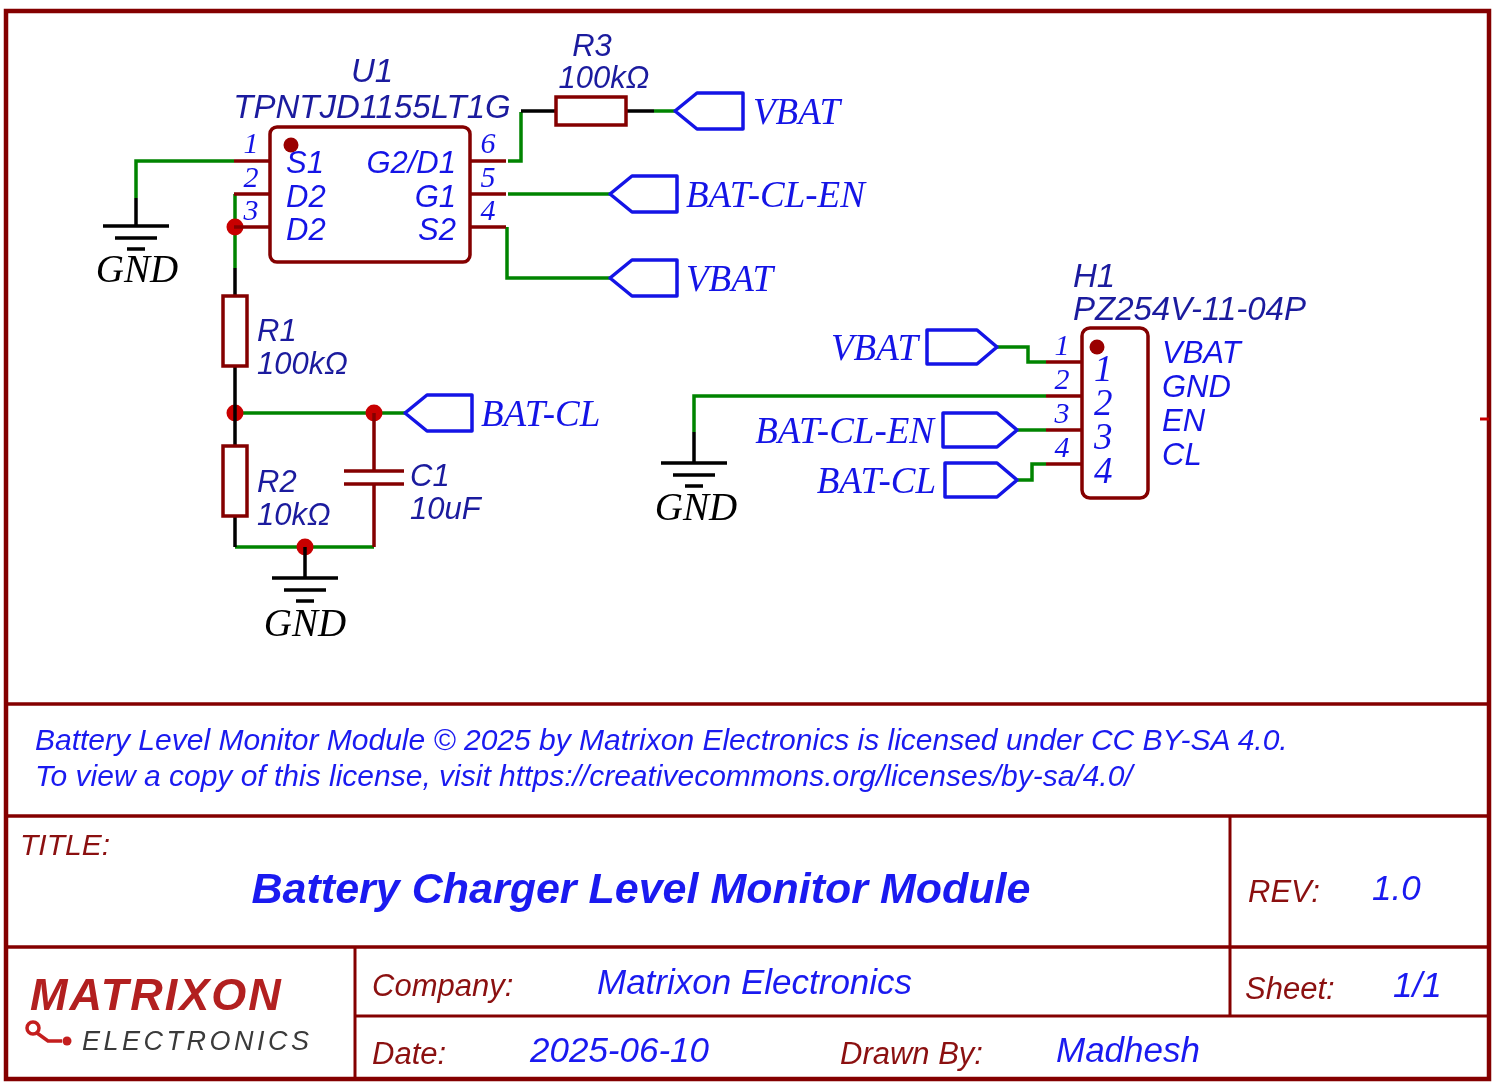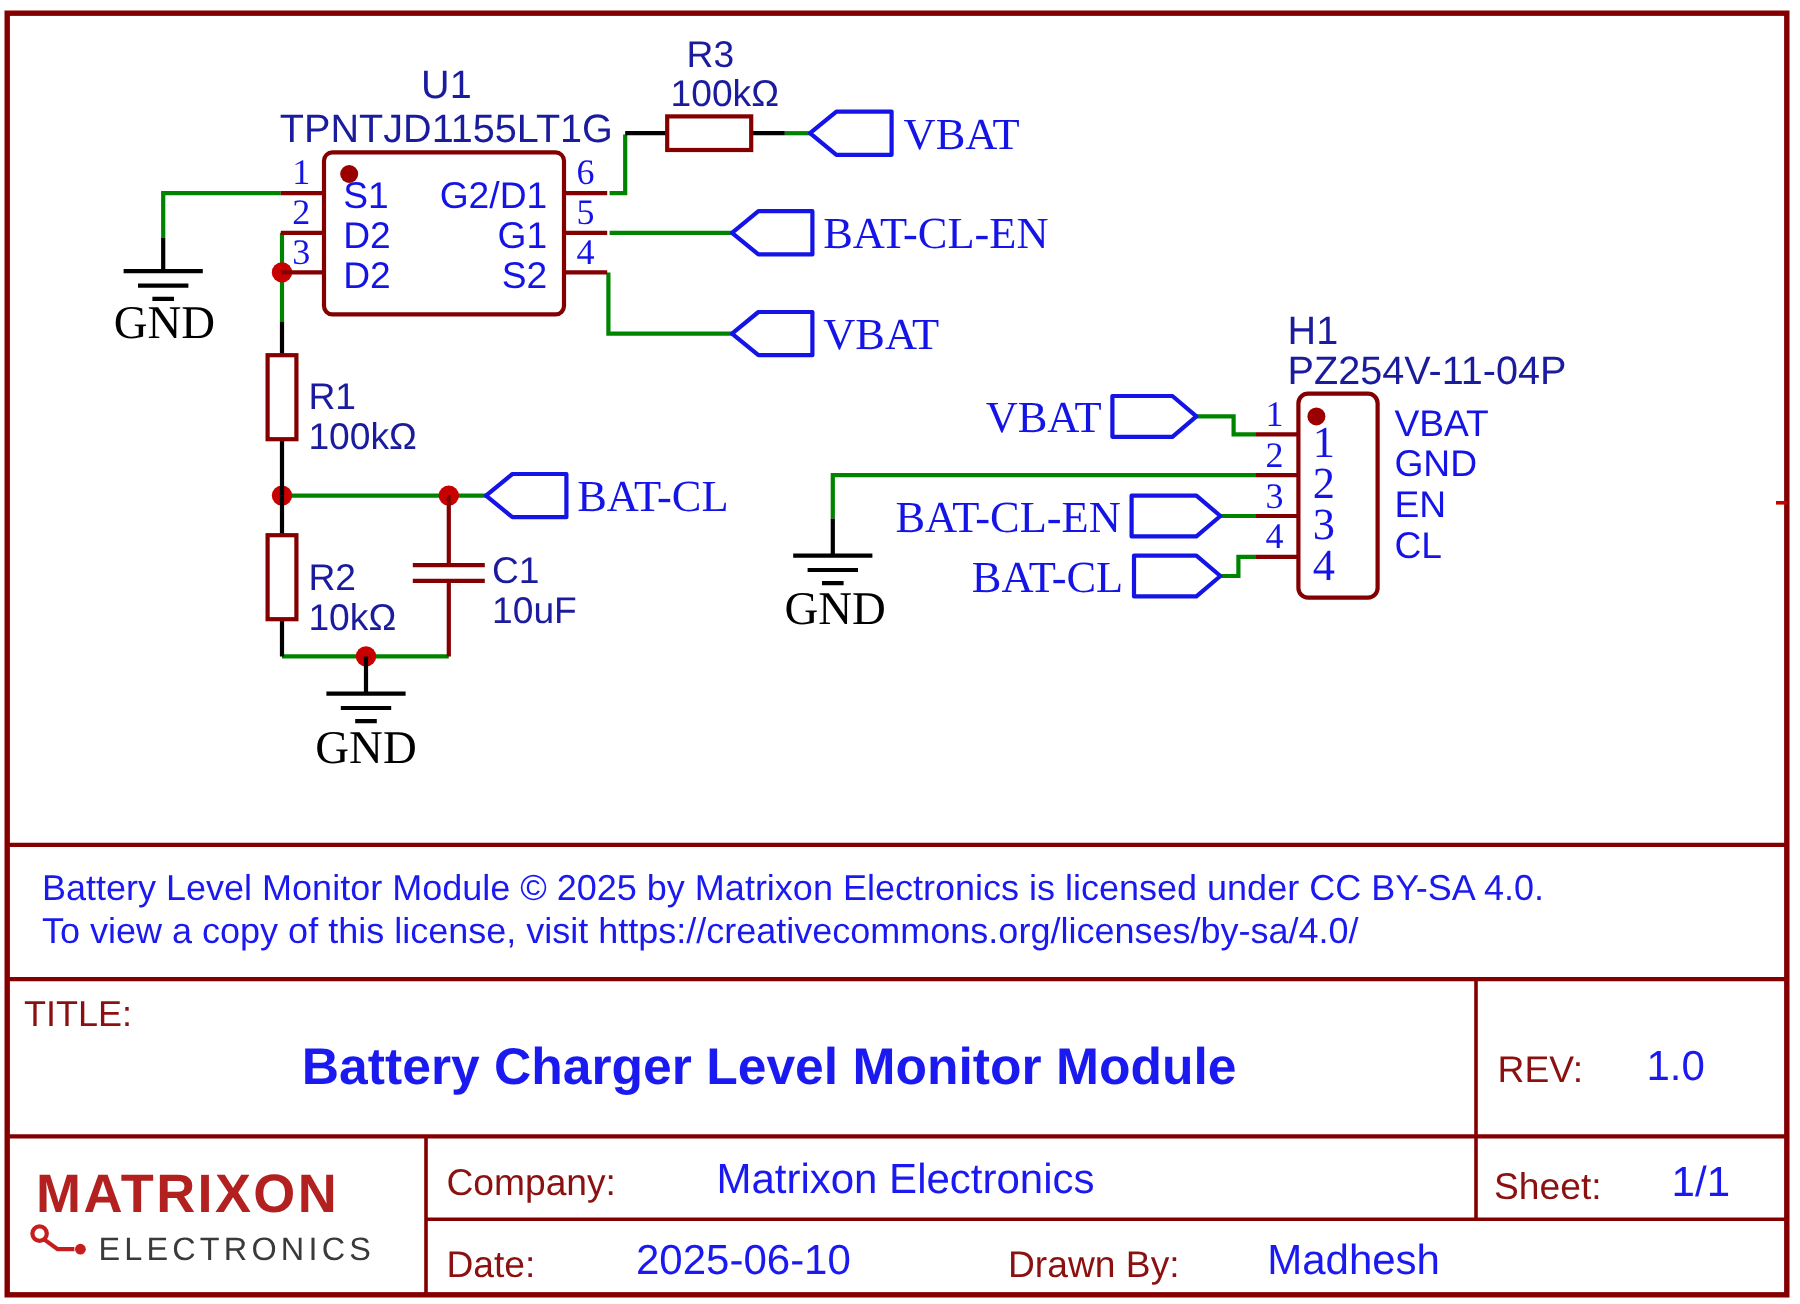--- a/index.html
+++ b/index.html
@@ -1,16 +1,16 @@
 <!DOCTYPE html>
 <html><head>
 <meta charset="utf-8">
 <style>
   html,body { margin:0; padding:0; background:#ffffff; }
-  .page { position:relative; width:1500px; height:1087px; background:#ffffff; overflow:hidden; }
+  .page { position:relative; width:1500px; height:1087px; background:#ffffff; overflow:hidden;font-style:italic; }
   svg { position:absolute; left:0; top:0; }
 
   
   .frame   { stroke:#840000; fill:none; }
   .wire    { stroke:#008400; fill:none; stroke-width:3.5; }
   .blk     { stroke:#000000; fill:none; stroke-width:3.5; }
   .sym     { stroke:#840000; fill:#ffffff; stroke-width:3.5; }
   .symln   { stroke:#840000; fill:none; stroke-width:3.5; }
   .flag    { stroke:#1414e6; fill:#ffffff; stroke-width:3.5; stroke-linejoin:round; }
   .junc    { fill:#c80000; }

